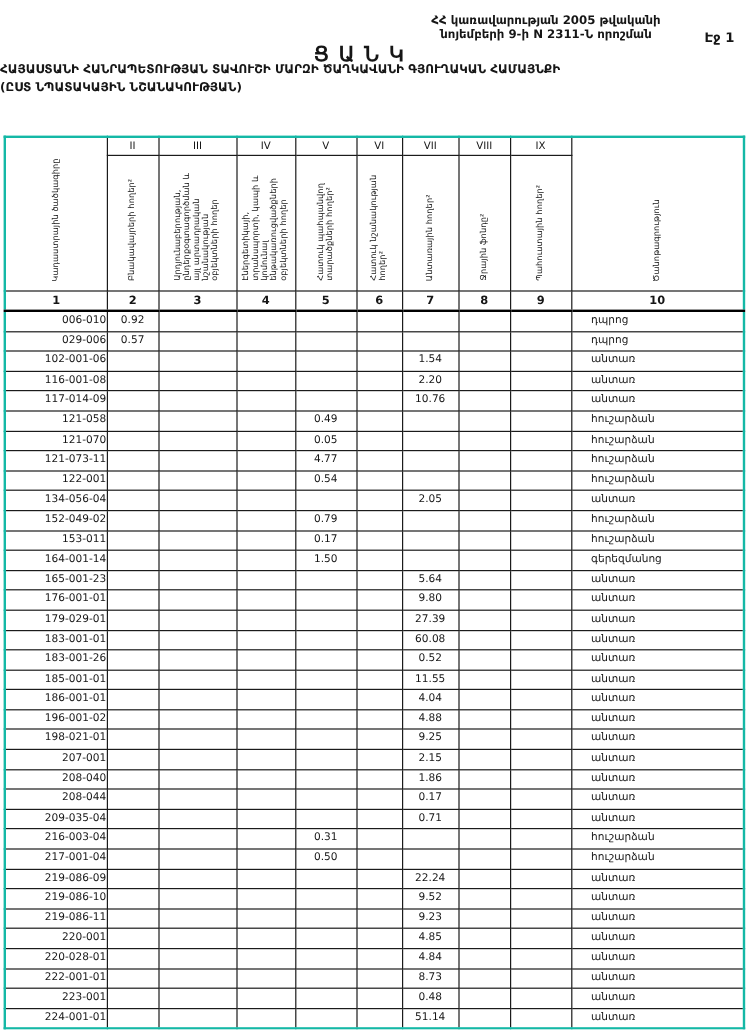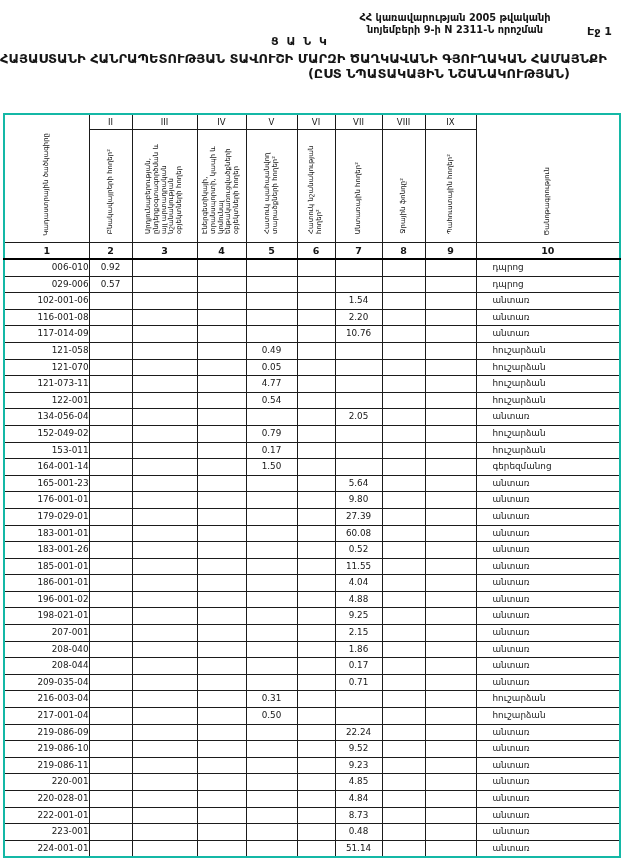--- a/index.html
+++ b/index.html
@@ -6,23 +6,23 @@
   body {
     width:622px; height:858px; position:relative; overflow:hidden;
     background:#ffffff; color:#161616;
     font-family:"DejaVu Sans", sans-serif;
     -webkit-font-smoothing:none;
   }
   .page-label { position:absolute; top:3px; right:10px; font-size:11px; font-weight:bold;margin-top:22px; }
   .appendix { position:absolute; top:12px; left:300px; width:310px; text-align:center;
               font-weight:bold; font-size:9.8px; line-height:11.5px; white-space:nowrap; }
   .tsank { position:absolute; top:35px; left:0; width:600px; text-align:center;
-           font-weight:bold; font-size:11px; letter-spacing:2px; }
-  .doc-title { position:absolute; top:51px; left:0; width:570px; text-align:right;
-               font-weight:bold; font-size:13px; line-height:15px; }
+           font-weight:bold; font-size:17px; letter-spacing:2px;font-family:Liberation Serif, serif; }
+  .doc-title { position:absolute; top:51px; left:0; width:570px; text-align:left;
+               font-weight:bold; font-size:10px; line-height:15px; }
   .doc-title div { white-space:nowrap; }
 
   table.land { position:absolute; top:113px; left:3px; width:616px;
                border-collapse:collapse; table-layout:fixed;
                border:2px solid #14b8a6; }
   th, td { border:1px solid #1b1b1b; padding:0; overflow:hidden; }
   thead th { font-weight:normal; background:#fff; }
   tr.r-roman th { height:14px; font-size:8.5px; text-align:center; }
   tr.r-labels th { height:108px; vertical-align:bottom; text-align:center; }
   th.vcell { vertical-align:bottom; text-align:center; }

